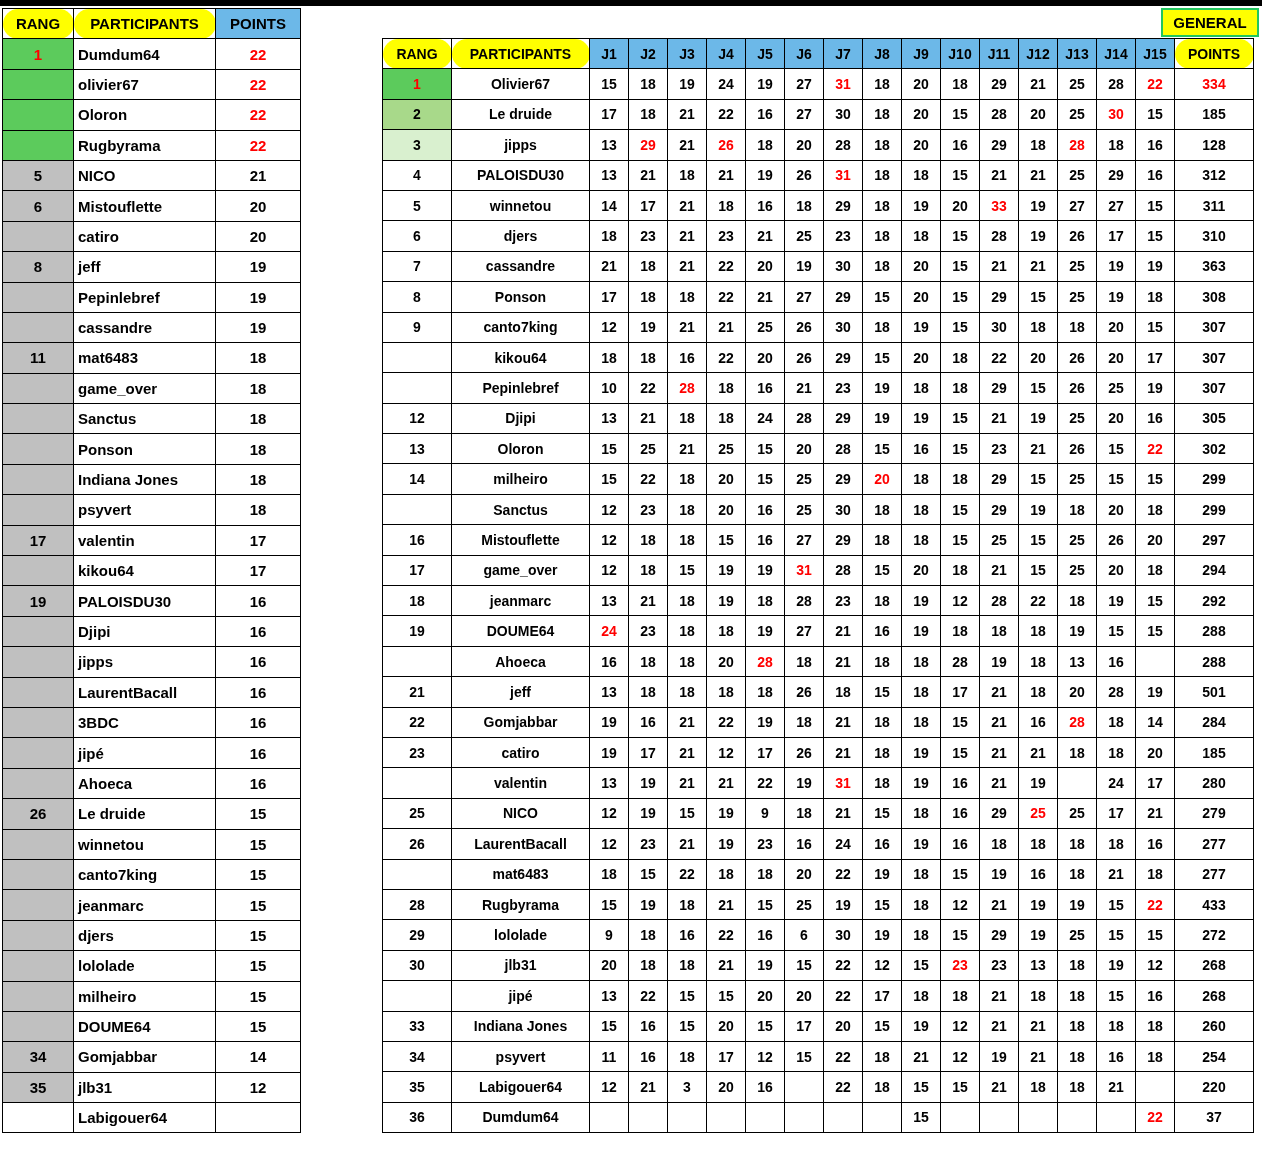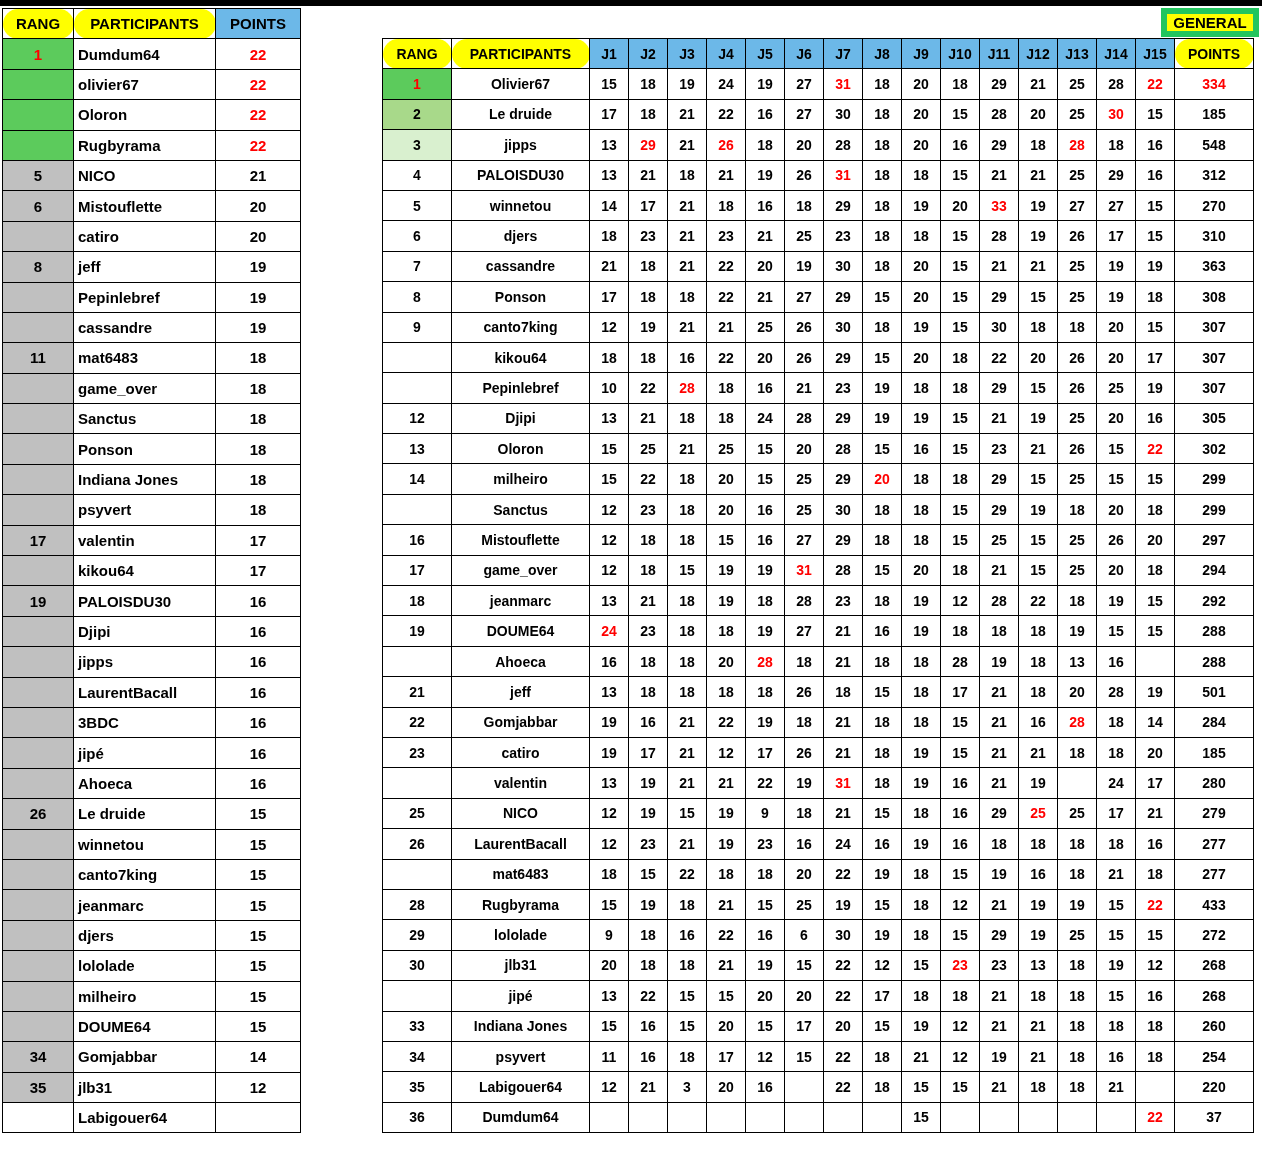--- a/index.html
+++ b/index.html
@@ -23,21 +23,21 @@
   .red{color:#ff0000;}
 
   
   #right-table{position:absolute;left:382px;top:38px;}
   #right-table td{border:1px solid #000;height:29.4px;font-size:14px;font-weight:bold;padding:0 2px;text-align:center;}
   .r-rank{width:64px;}
   .r-name{width:133px;text-align:left;padding-left:5px;}
   .r-j{width:34px;}
   .r-tot{width:74px;}
   .gen-head{position:absolute;left:1161px;top:8px;width:98px;height:29.4px;background:#ffff00;
-            border:6px solid #22c55e;box-sizing:border-box;font-size:15px;font-weight:bold;
+            border:2px solid #22c55e;box-sizing:border-box;font-size:15px;font-weight:bold;
             display:flex;align-items:center;justify-content:center;}
   .g1{background:#5ccb5c;}
   .g2{background:#a8d98a;}
   .g3{background:#d9f0cf;}
   .topbar{position:absolute;left:0;top:0;width:1262px;height:6px;background:#000;}
 </style>
 </head>
 <body>
 
 <div class="wrap">
@@ -313,21 +313,21 @@
           <td class="r-j">20</td>
           <td class="r-j">28</td>
           <td class="r-j">18</td>
           <td class="r-j">20</td>
           <td class="r-j">16</td>
           <td class="r-j">29</td>
           <td class="r-j">18</td>
           <td class="r-j red">28</td>
           <td class="r-j">18</td>
           <td class="r-j">16</td>
-          <td class="r-tot">548</td>
+          <td class="r-tot">128</td>
         </tr>
         <tr>
           <td class="r-rank ">4</td>
           <td class="r-name">PALOISDU30</td>
           <td class="r-j">13</td>
           <td class="r-j">21</td>
           <td class="r-j">18</td>
           <td class="r-j">21</td>
           <td class="r-j">19</td>
           <td class="r-j">26</td>
@@ -353,21 +353,21 @@
           <td class="r-j">18</td>
           <td class="r-j">29</td>
           <td class="r-j">18</td>
           <td class="r-j">19</td>
           <td class="r-j">20</td>
           <td class="r-j red">33</td>
           <td class="r-j">19</td>
           <td class="r-j">27</td>
           <td class="r-j">27</td>
           <td class="r-j">15</td>
-          <td class="r-tot">270</td>
+          <td class="r-tot">311</td>
         </tr>
         <tr>
           <td class="r-rank ">6</td>
           <td class="r-name">djers</td>
           <td class="r-j">18</td>
           <td class="r-j">23</td>
           <td class="r-j">21</td>
           <td class="r-j">23</td>
           <td class="r-j">21</td>
           <td class="r-j">25</td>

